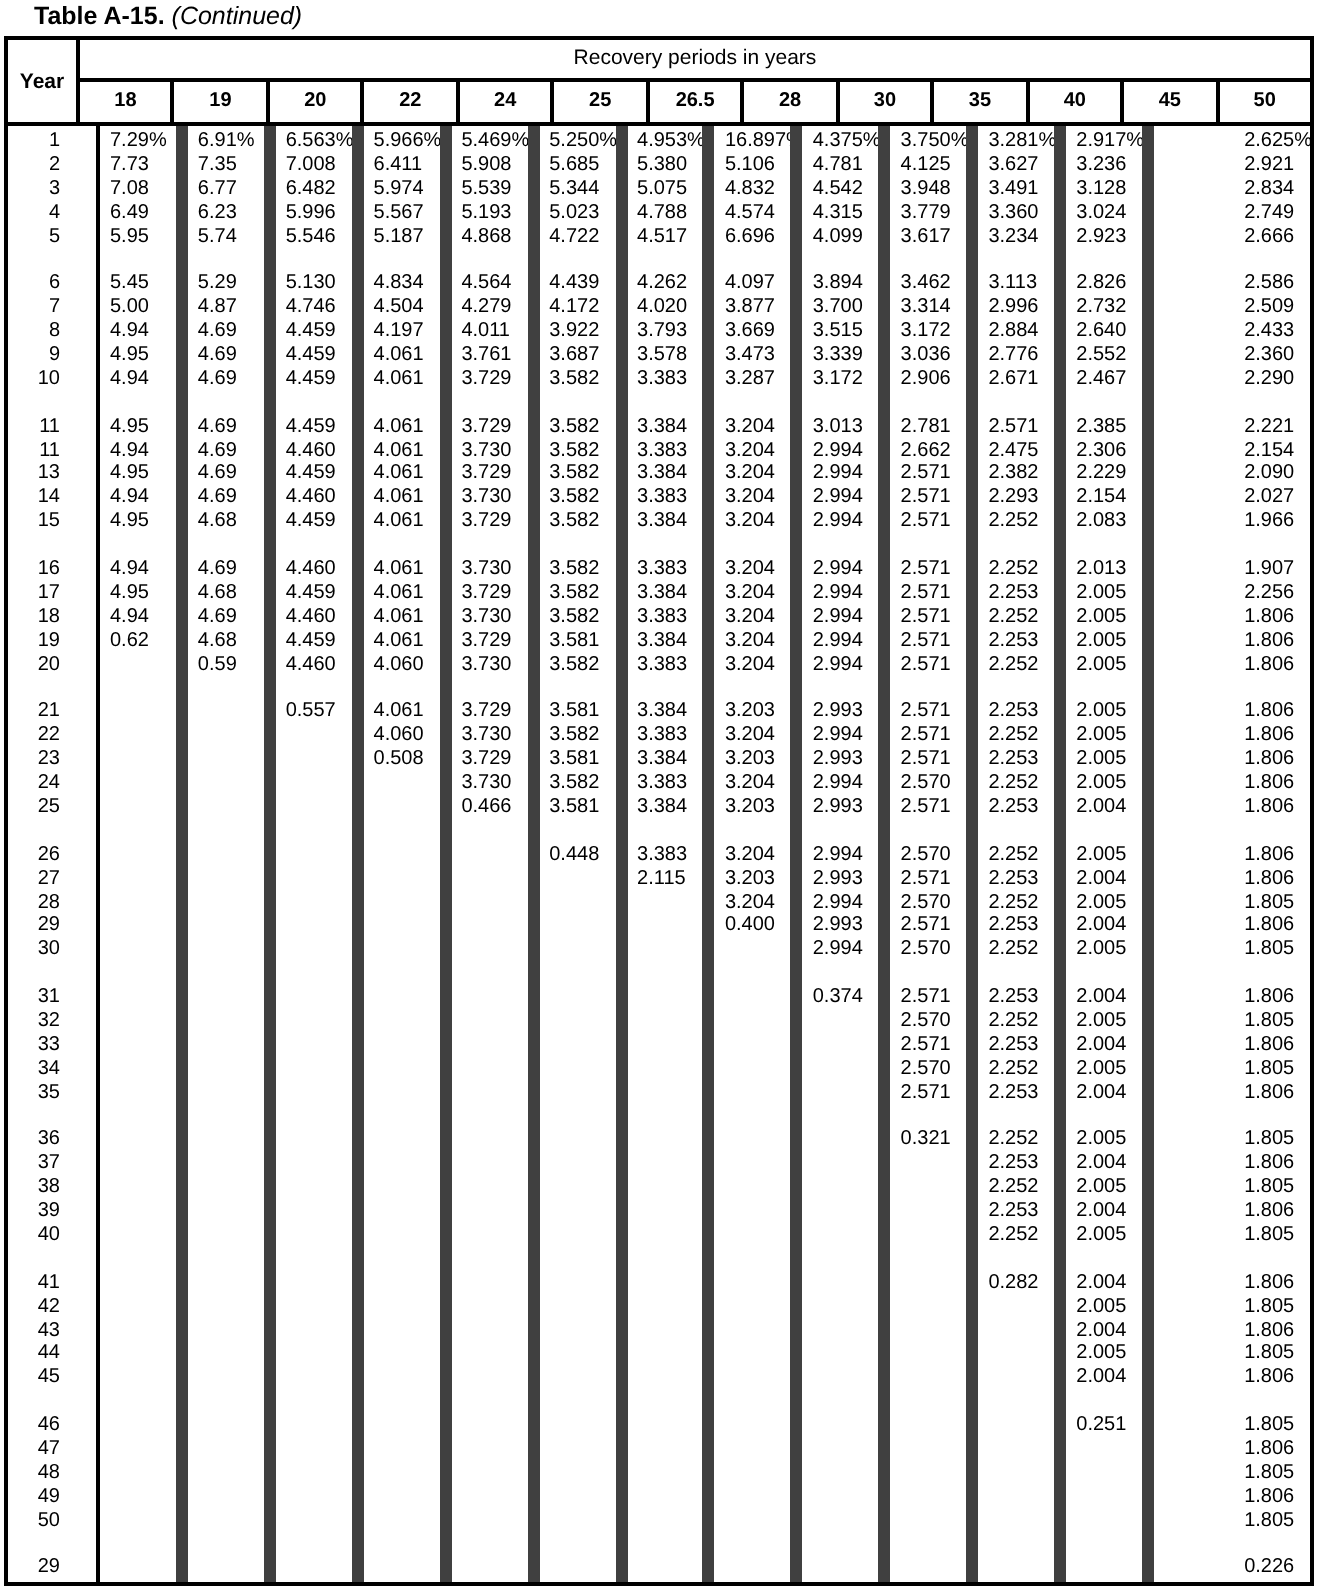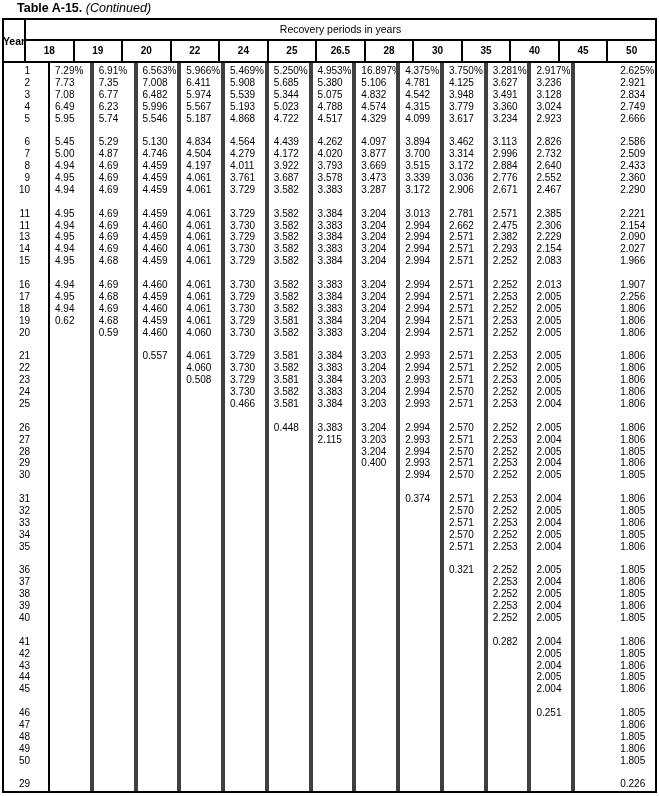--- a/index.html
+++ b/index.html
@@ -4,34 +4,34 @@
 <style>
   html,body{margin:0;padding:0;background:#fff;}
   .page{position:relative;width:659px;height:796px;background:#fff;color:#000;
         font-family:"Liberation Sans",sans-serif;overflow:hidden;}
   .title{position:absolute;top:1px;left:17px;font-size:12.5px;white-space:nowrap;}
   .title .tlabel{font-weight:bold;}
   .title .tcont{font-style:italic;}
   .table{position:absolute;top:18px;left:2px;width:655px;height:775px;
          border:2px solid #000;box-sizing:border-box;display:flex;flex-direction:column;}
   .thead{display:flex;flex:none;height:41px;border-bottom:2px solid #000;}
-  .year-head{width:22px;flex:none;border-right:2px solid #000;box-sizing:border-box;
+  .year-head{width:36px;flex:none;border-right:2px solid #000;box-sizing:border-box;
              display:flex;align-items:center;justify-content:center;
              font-size:10.5px;font-weight:bold;}
   .periods-head{flex:1;display:flex;flex-direction:column;min-width:0;}
   .group-label{height:31px;line-height:18px;text-align:center;border-bottom:2px solid #000;
                font-size:10.5px;box-sizing:border-box;}
   .period-nums{flex:1;display:flex;}
   .pnum{flex:1;border-right:2px solid #000;box-sizing:border-box;text-align:center;
         line-height:20px;font-size:10px;font-weight:bold;}
   .pnum:last-child{border-right:none;}
   .tbody{flex:1;display:flex;min-height:0;}
   .col{box-sizing:border-box;padding-top:2px;overflow:hidden;}
   .year-col{width:46px;flex:none;border-right:2px solid #000;}
-  .val-col{flex:1;border-right:4px solid #404040;}
+  .val-col{flex:1;border-right:6px solid #404040;}
   .val-col:last-child{border-right:none;margin-left:40px;}
   .line{height:11.9px;line-height:11.9px;font-size:10px;white-space:nowrap;}
   .year-col .line{text-align:right;padding-right:18px;}
   .val-col .line{padding-left:5px;text-align:left;}
 </style>
 </head>
 <body>
 
 <div class="page">
   <div class="title">
@@ -564,21 +564,21 @@
           <div class="line"></div>
           <div class="line"></div>
           <div class="line"></div>
           <div class="line"></div>
         </div>
         <div class="col val-col">
           <div class="line">16.897%</div>
           <div class="line">5.106</div>
           <div class="line">4.832</div>
           <div class="line">4.574</div>
-          <div class="line">4.329</div>
+          <div class="line">6.696</div>
           <div class="line"></div>
           <div class="line">4.097</div>
           <div class="line">3.877</div>
           <div class="line">3.669</div>
           <div class="line">3.473</div>
           <div class="line">3.287</div>
           <div class="line"></div>
           <div class="line">3.204</div>
           <div class="line">3.204</div>
           <div class="line">3.204</div>

